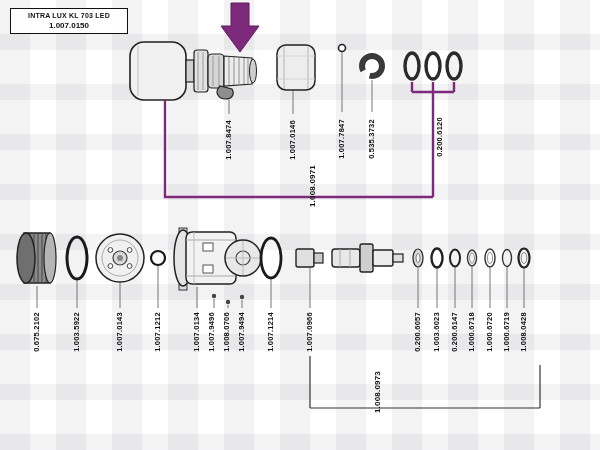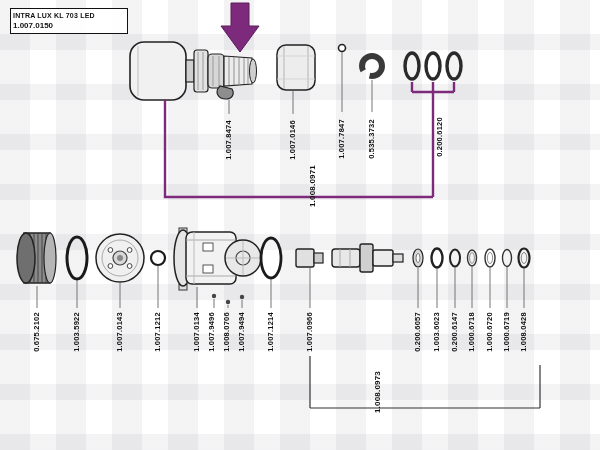--- a/index.html
+++ b/index.html
@@ -5,21 +5,21 @@
   html,body{margin:0;padding:0;background:#fff;}
   #stage{position:relative;width:600px;height:450px;background:#ffffff;overflow:hidden;
          font-family:"Liberation Sans",sans-serif;}
   
   #watermark{position:absolute;inset:0;pointer-events:none;
     background-image:
       repeating-linear-gradient(0deg, rgba(55,55,75,0.06) 0 16px, transparent 16px 50px),
       repeating-linear-gradient(90deg, rgba(55,55,75,0.06) 0 30px, transparent 30px 56px);
   }
   #titlebox{position:absolute;left:10px;top:8px;width:112px;border:1.5px solid #111;
-    background:rgba(255,255,255,0.9);text-align:left;padding:3px 2px;z-index:3;}
+    background:rgba(255,255,255,0.9);text-align:center;padding:3px 2px;z-index:3;}
   #titlebox .l1{font-size:7px;font-weight:bold;color:#111;letter-spacing:0.2px;}
   #titlebox .l2{font-size:8px;font-weight:bold;color:#111;margin-top:2px;}
   svg{position:absolute;inset:0;z-index:2;}
   .lbl{font:bold 7.5px "Liberation Sans",sans-serif;fill:#111;letter-spacing:0.2px;}
   .lbl-asm{font:bold 8px "Liberation Sans",sans-serif;fill:#111;letter-spacing:0.2px;}
   .leader{stroke:#666;stroke-width:0.9;fill:none;}
 </style>
 </head>
 <body>
 

